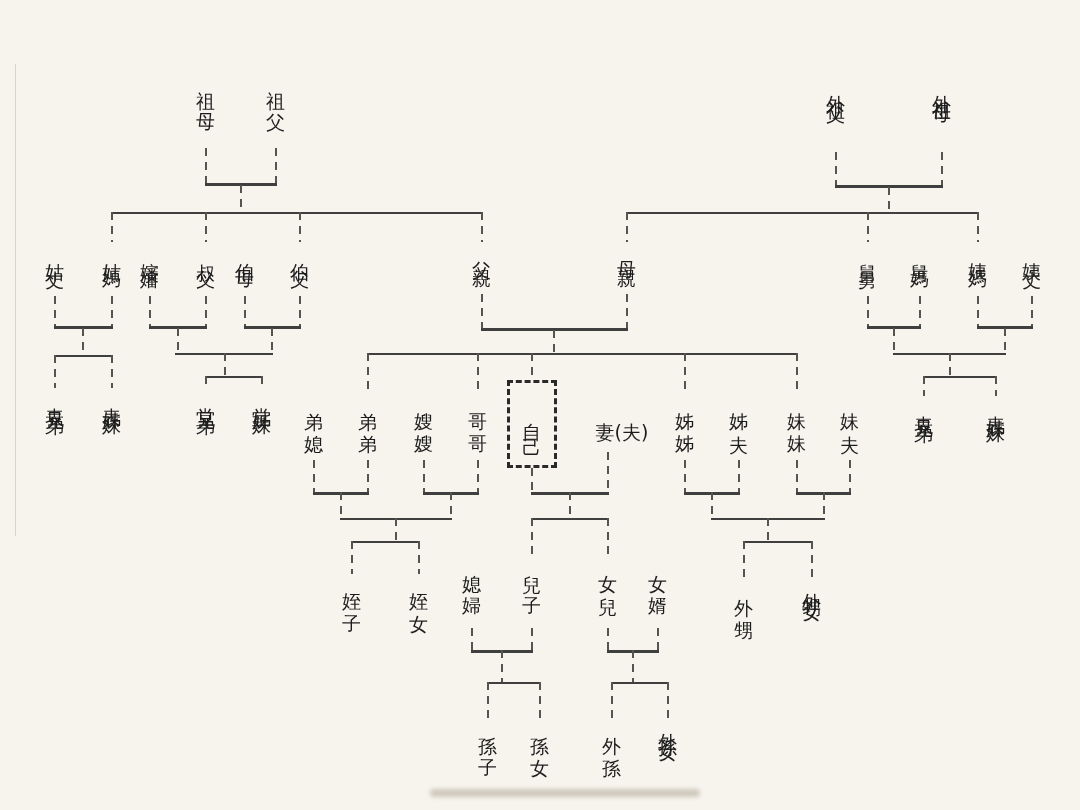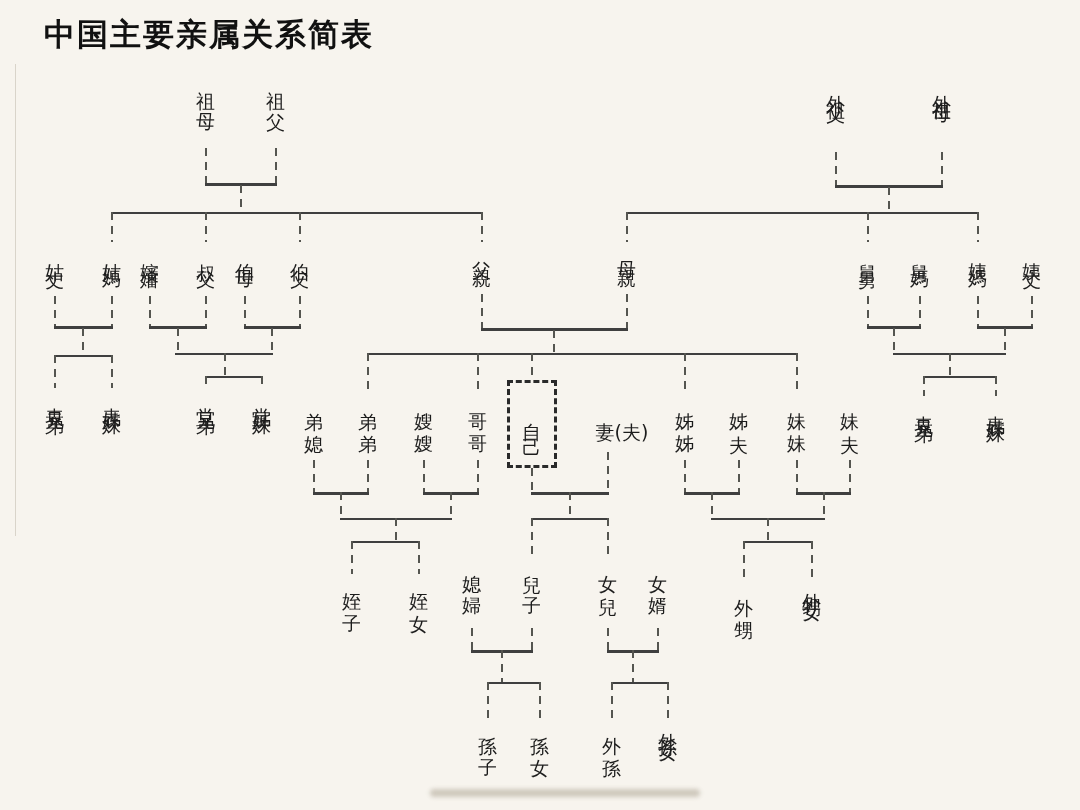--- a/index.html
+++ b/index.html
@@ -45,21 +45,20 @@
   .artifact-bottom{
     position:absolute;left:430px;top:789px;width:270px;height:8px;
     background:#cfc9bd;border-radius:4px;filter:blur(2px);
   }
 </style>
 </head>
 <body>
 
 <div id="diagram">
 
-  <div class="title">中国主要亲属关系简表</div>
 
   <div class="n ls-lg" style="left:206px;top:76px">祖母</div>
   <div class="n ls-lg" style="left:276px;top:76px">祖父</div>
   <div class="n ls-xs" style="left:836px;top:80px">外祖父</div>
   <div class="n ls-xs" style="left:942px;top:80px">外祖母</div>
 
   <div class="n ls-sm" style="left:55px;top:248px">姑丈</div>
   <div class="n ls-sm" style="left:112px;top:248px">姑媽</div>
   <div class="n ls-sm" style="left:150px;top:248px">嬸嬸</div>
   <div class="n ls-sm" style="left:206px;top:248px">叔父</div>

